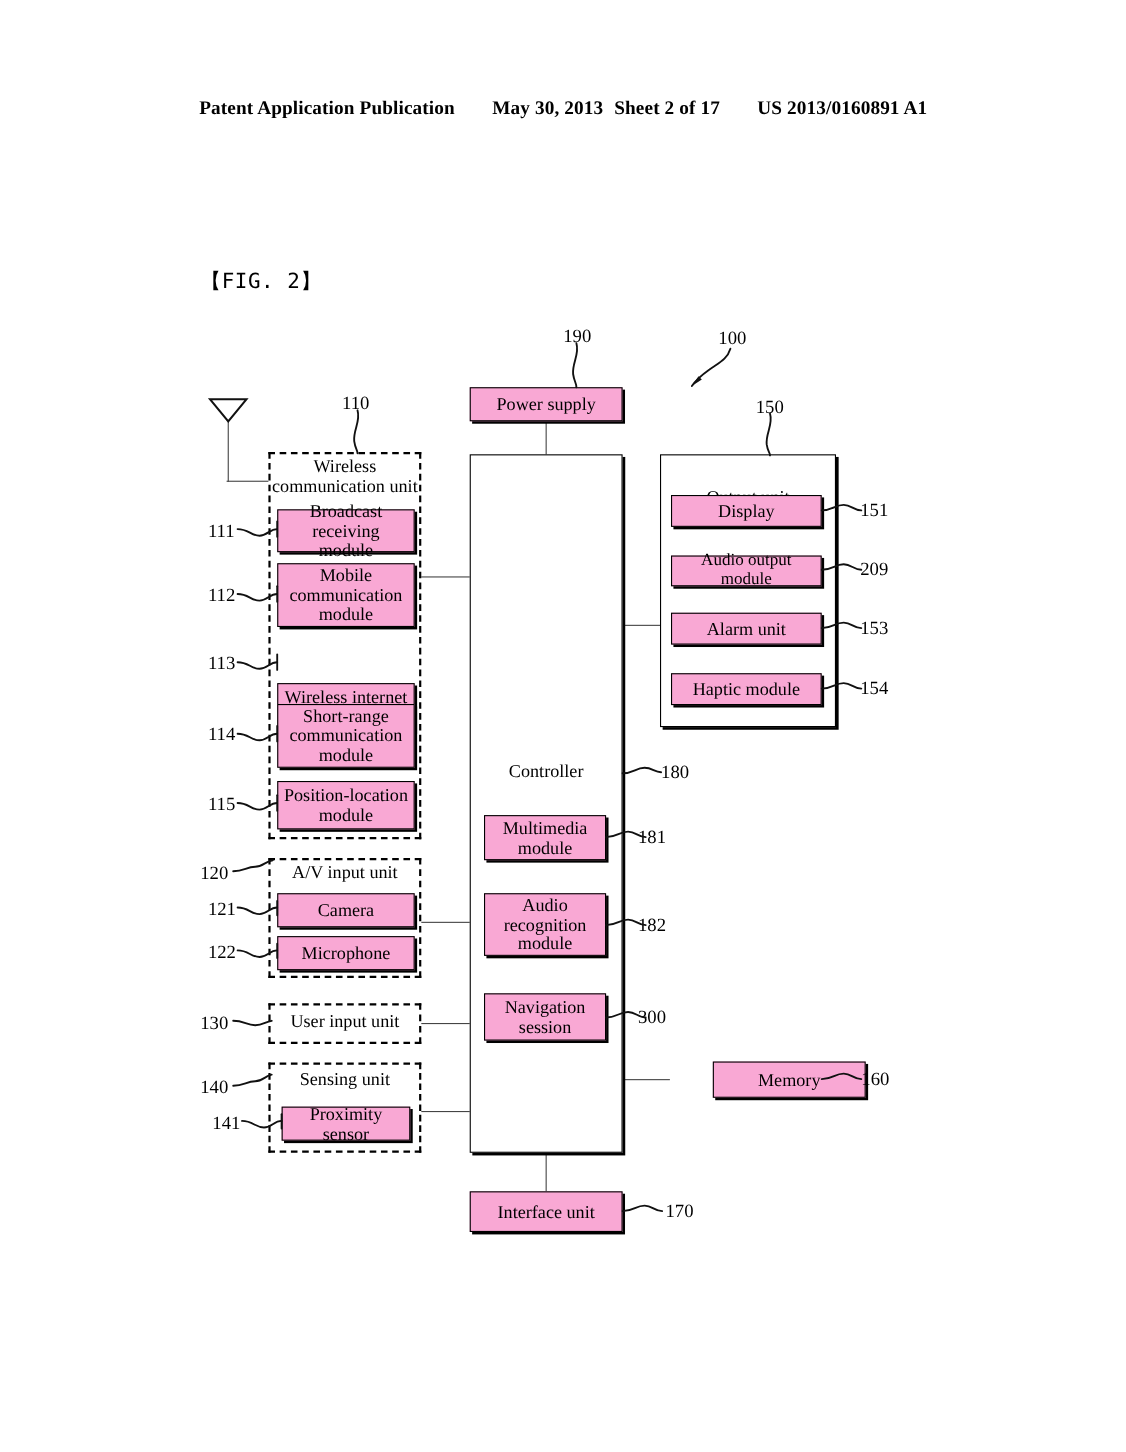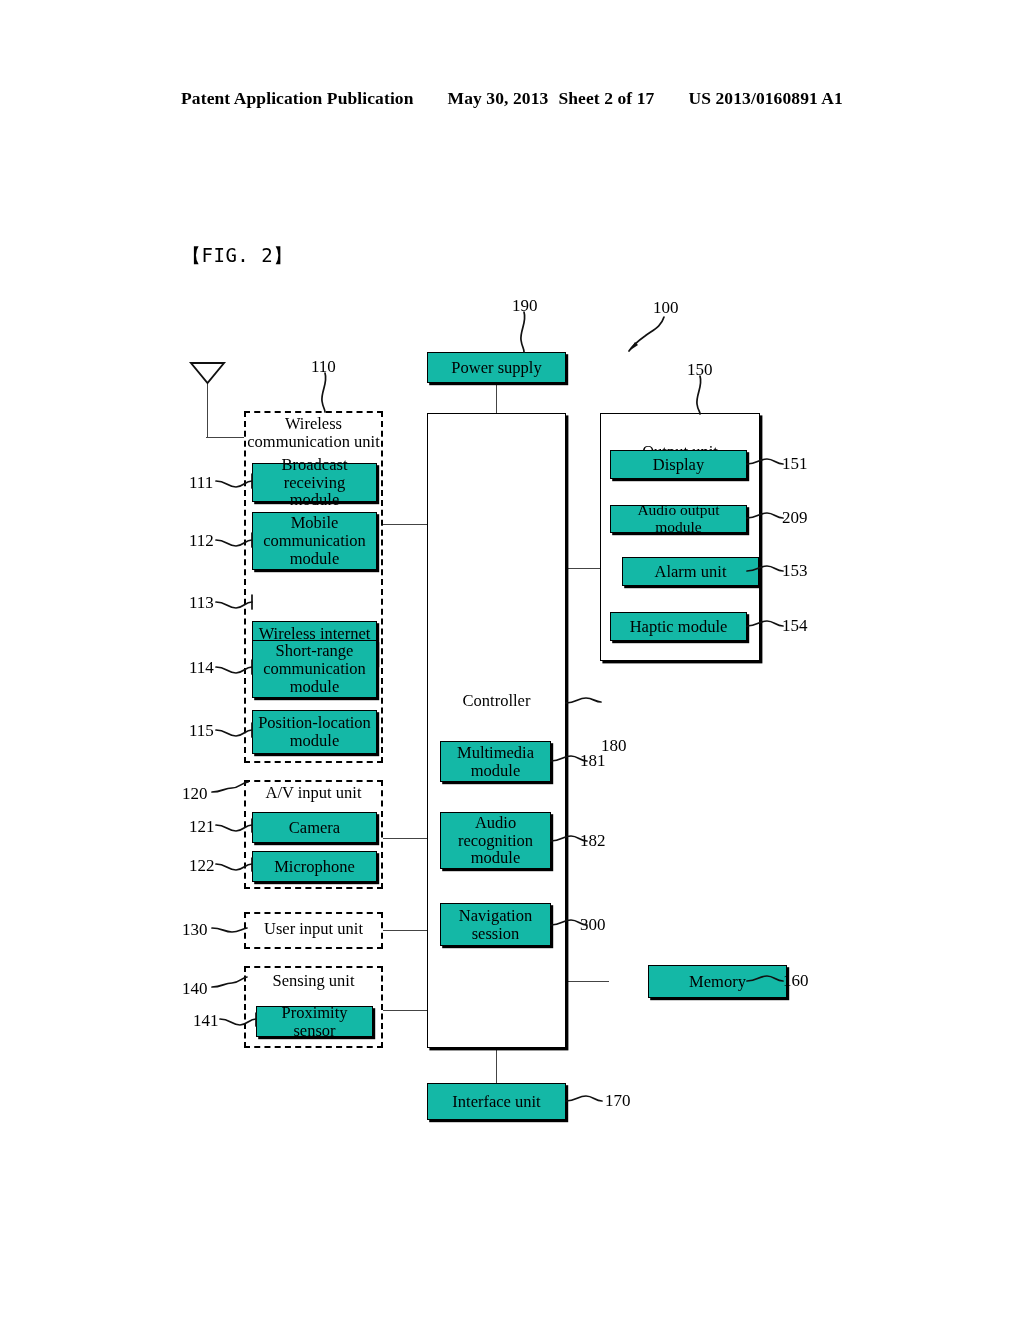--- a/index.html
+++ b/index.html
@@ -51,21 +51,21 @@
     left: 0;
     top: 0;
     width: 1024px;
     height: 1320px;
   }
 
   
   .box {
     position: absolute;
     box-sizing: border-box;
-    background: #14b8a6;
+    background: #f9a8d4;
     border: 1.6px solid #000;
     box-shadow: 2.2px 2.2px 0 0 #000;
     display: flex;
     align-items: center;
     justify-content: center;
     text-align: center;
     font-size: 16.5px;
     line-height: 1.08;
     padding: 0 2px;
   }
@@ -149,21 +149,21 @@
 
   <div class="vline" style="left:496px; top:1048px; height:35px;"></div>
 
   <div class="box" style="left:427px; top:352px; width:139px; height:31px;">
     <span>Power supply</span>
   </div>
   <div class="refnum" style="left:512px; top:297px;">190</div>
 
   <div class="bigbox" style="left:427px; top:413px; width:139px; height:635px;"></div>
   <div class="grouplabel" style="left:427px; top:692px; width:139px;">Controller</div>
-  <div class="refnum" style="left:601px; top:693px;margin-top:44px;">180</div>
+  <div class="refnum" style="left:601px; top:693px;">180</div>
 
   <div class="box" style="left:440px; top:741px; width:111px; height:41px;">
     <span class="ml">Multimedia<br>module</span>
   </div>
   <div class="refnum" style="left:580px; top:752px;">181</div>
 
   <div class="box" style="left:440px; top:812px; width:111px; height:57px;">
     <span class="ml">Audio<br>recognition<br>module</span>
   </div>
   <div class="refnum" style="left:580px; top:832px;">182</div>
@@ -246,21 +246,21 @@
   <div class="box" style="left:610px; top:450px; width:137px; height:29px;">
     <span>Display</span>
   </div>
   <div class="refnum" style="left:782px; top:455px;">151</div>
 
   <div class="box" style="left:610px; top:505px; width:137px; height:28px; font-size:15.5px;">
     <span>Audio output module</span>
   </div>
   <div class="refnum" style="left:782px; top:509px;">209</div>
 
-  <div class="box" style="left:610px; top:557px; width:137px; height:29px;margin-left:12px;">
+  <div class="box" style="left:610px; top:557px; width:137px; height:29px;">
     <span>Alarm unit</span>
   </div>
   <div class="refnum" style="left:782px; top:562px;">153</div>
 
   <div class="box" style="left:610px; top:612px; width:137px; height:29px;">
     <span>Haptic module</span>
   </div>
   <div class="refnum" style="left:782px; top:617px;">154</div>
 
   <div class="refnum" style="left:653px; top:299px;">100</div>

